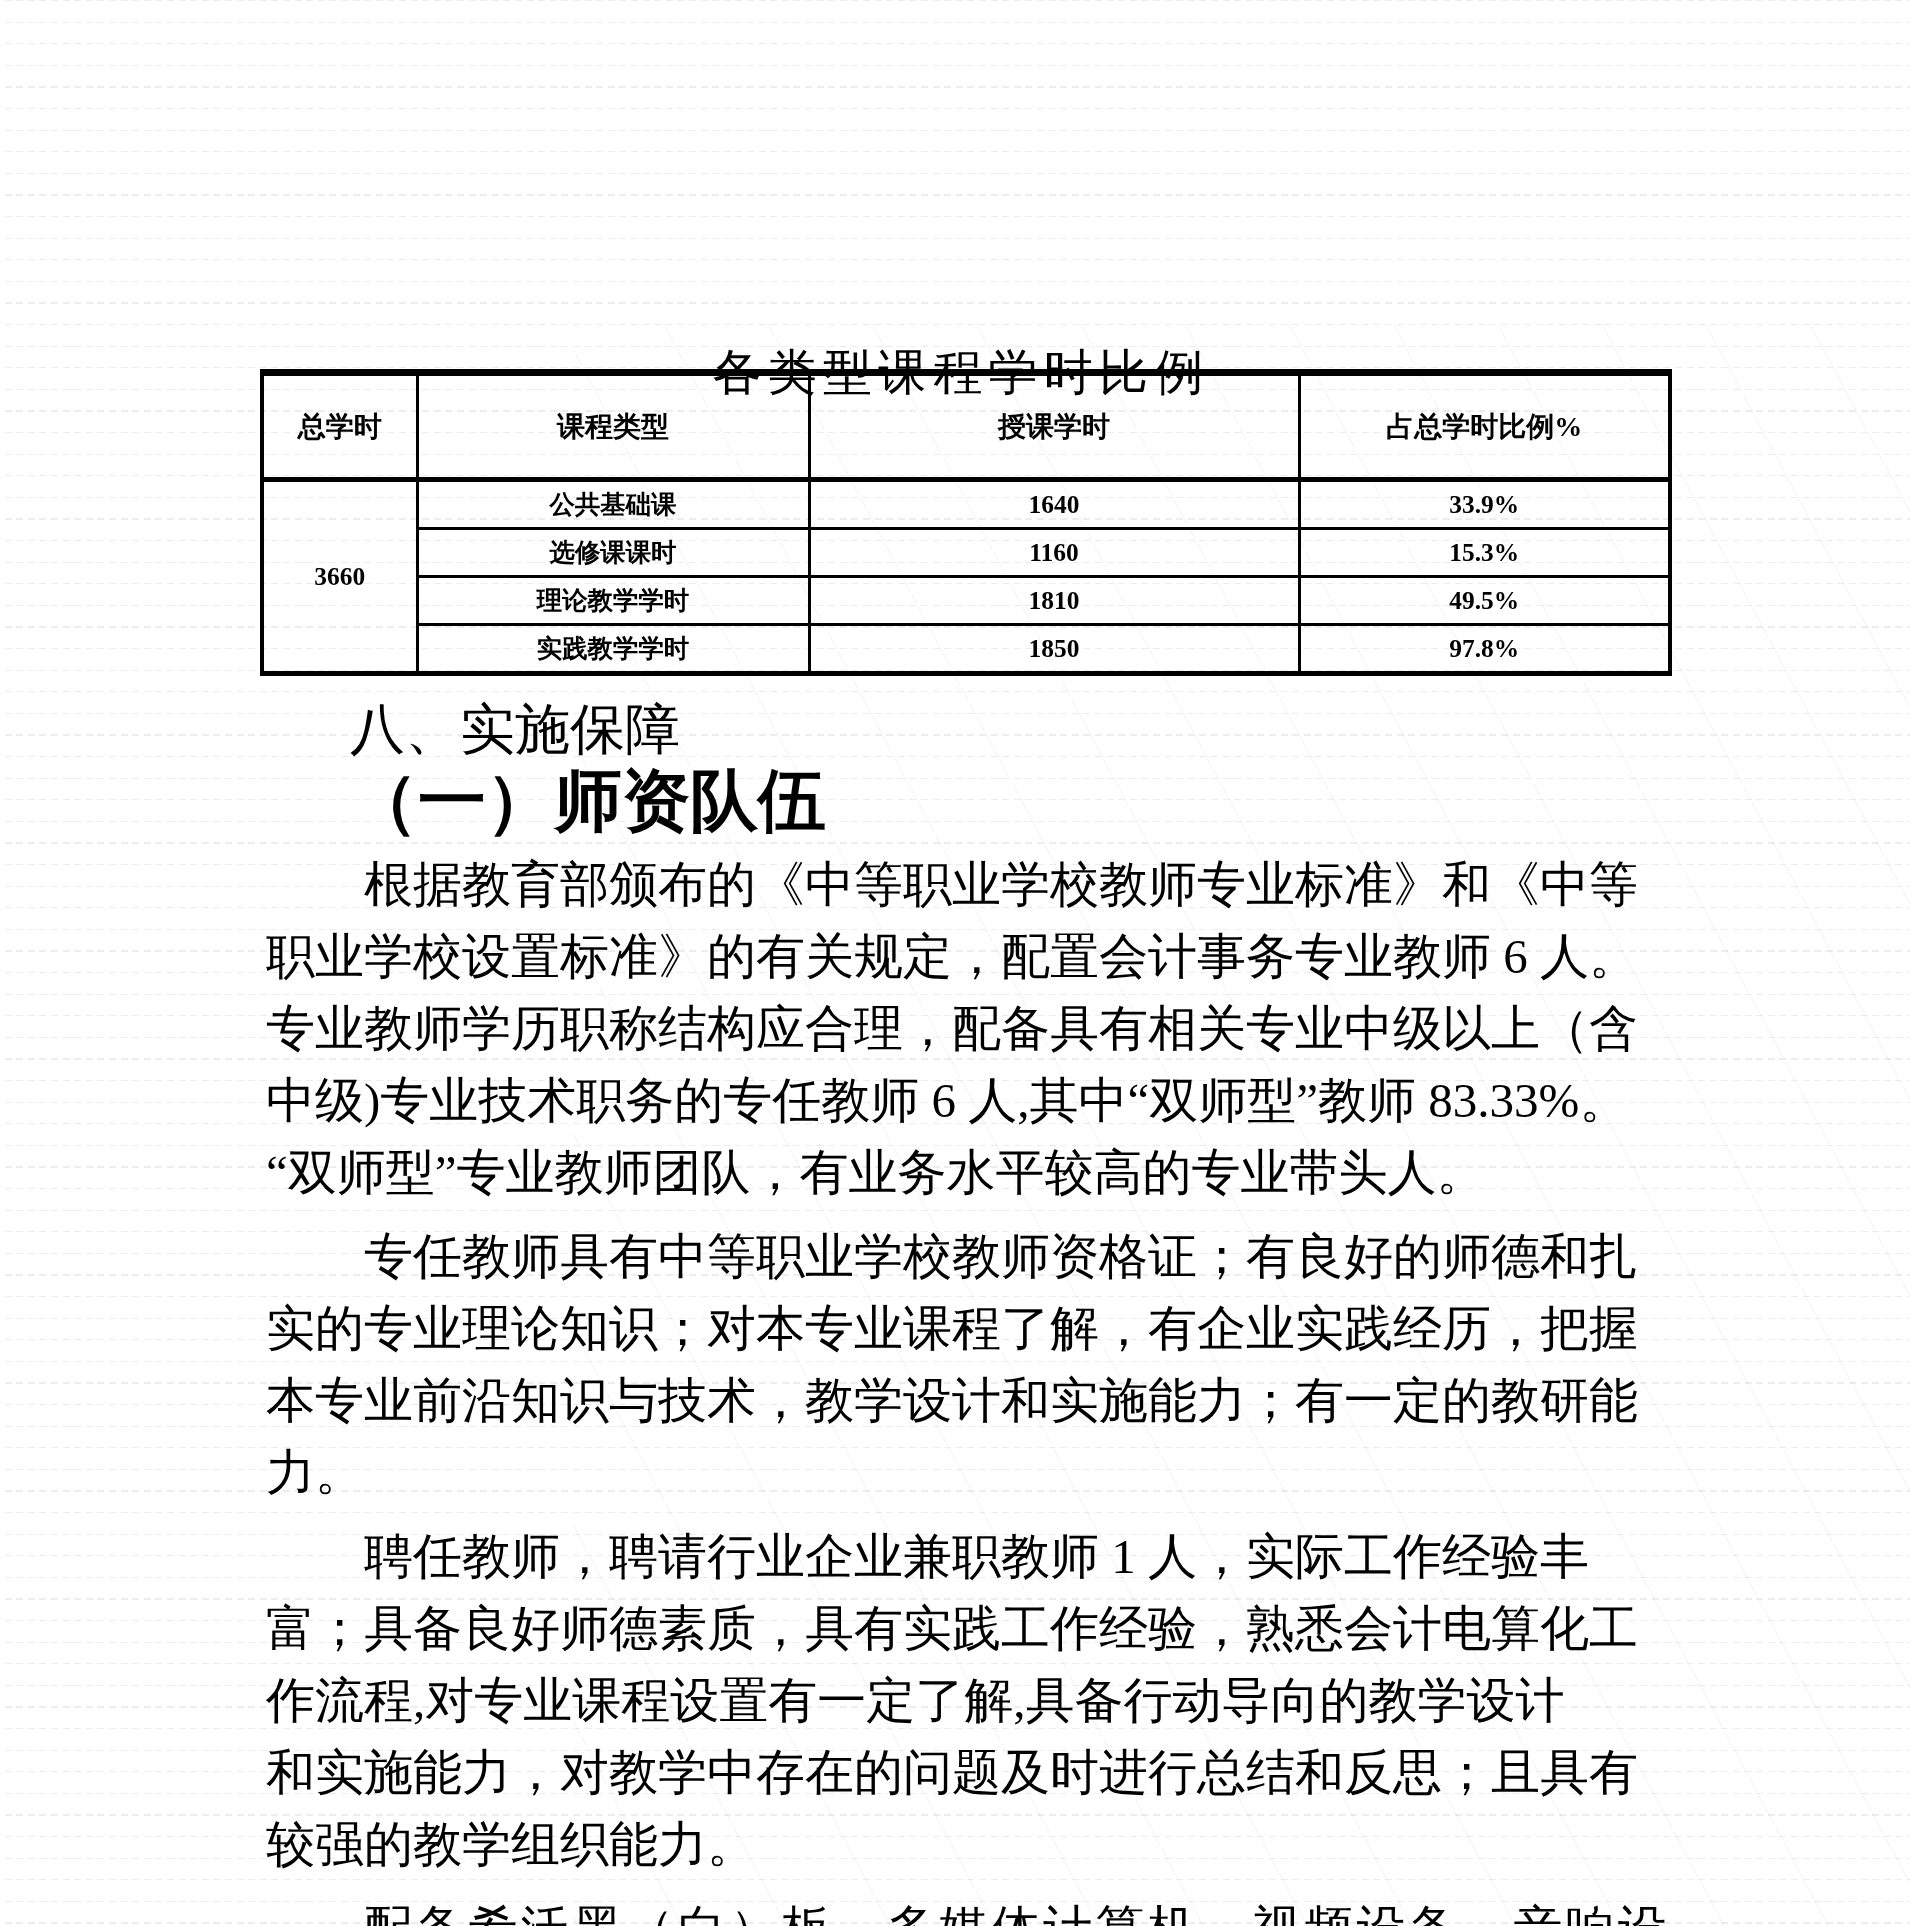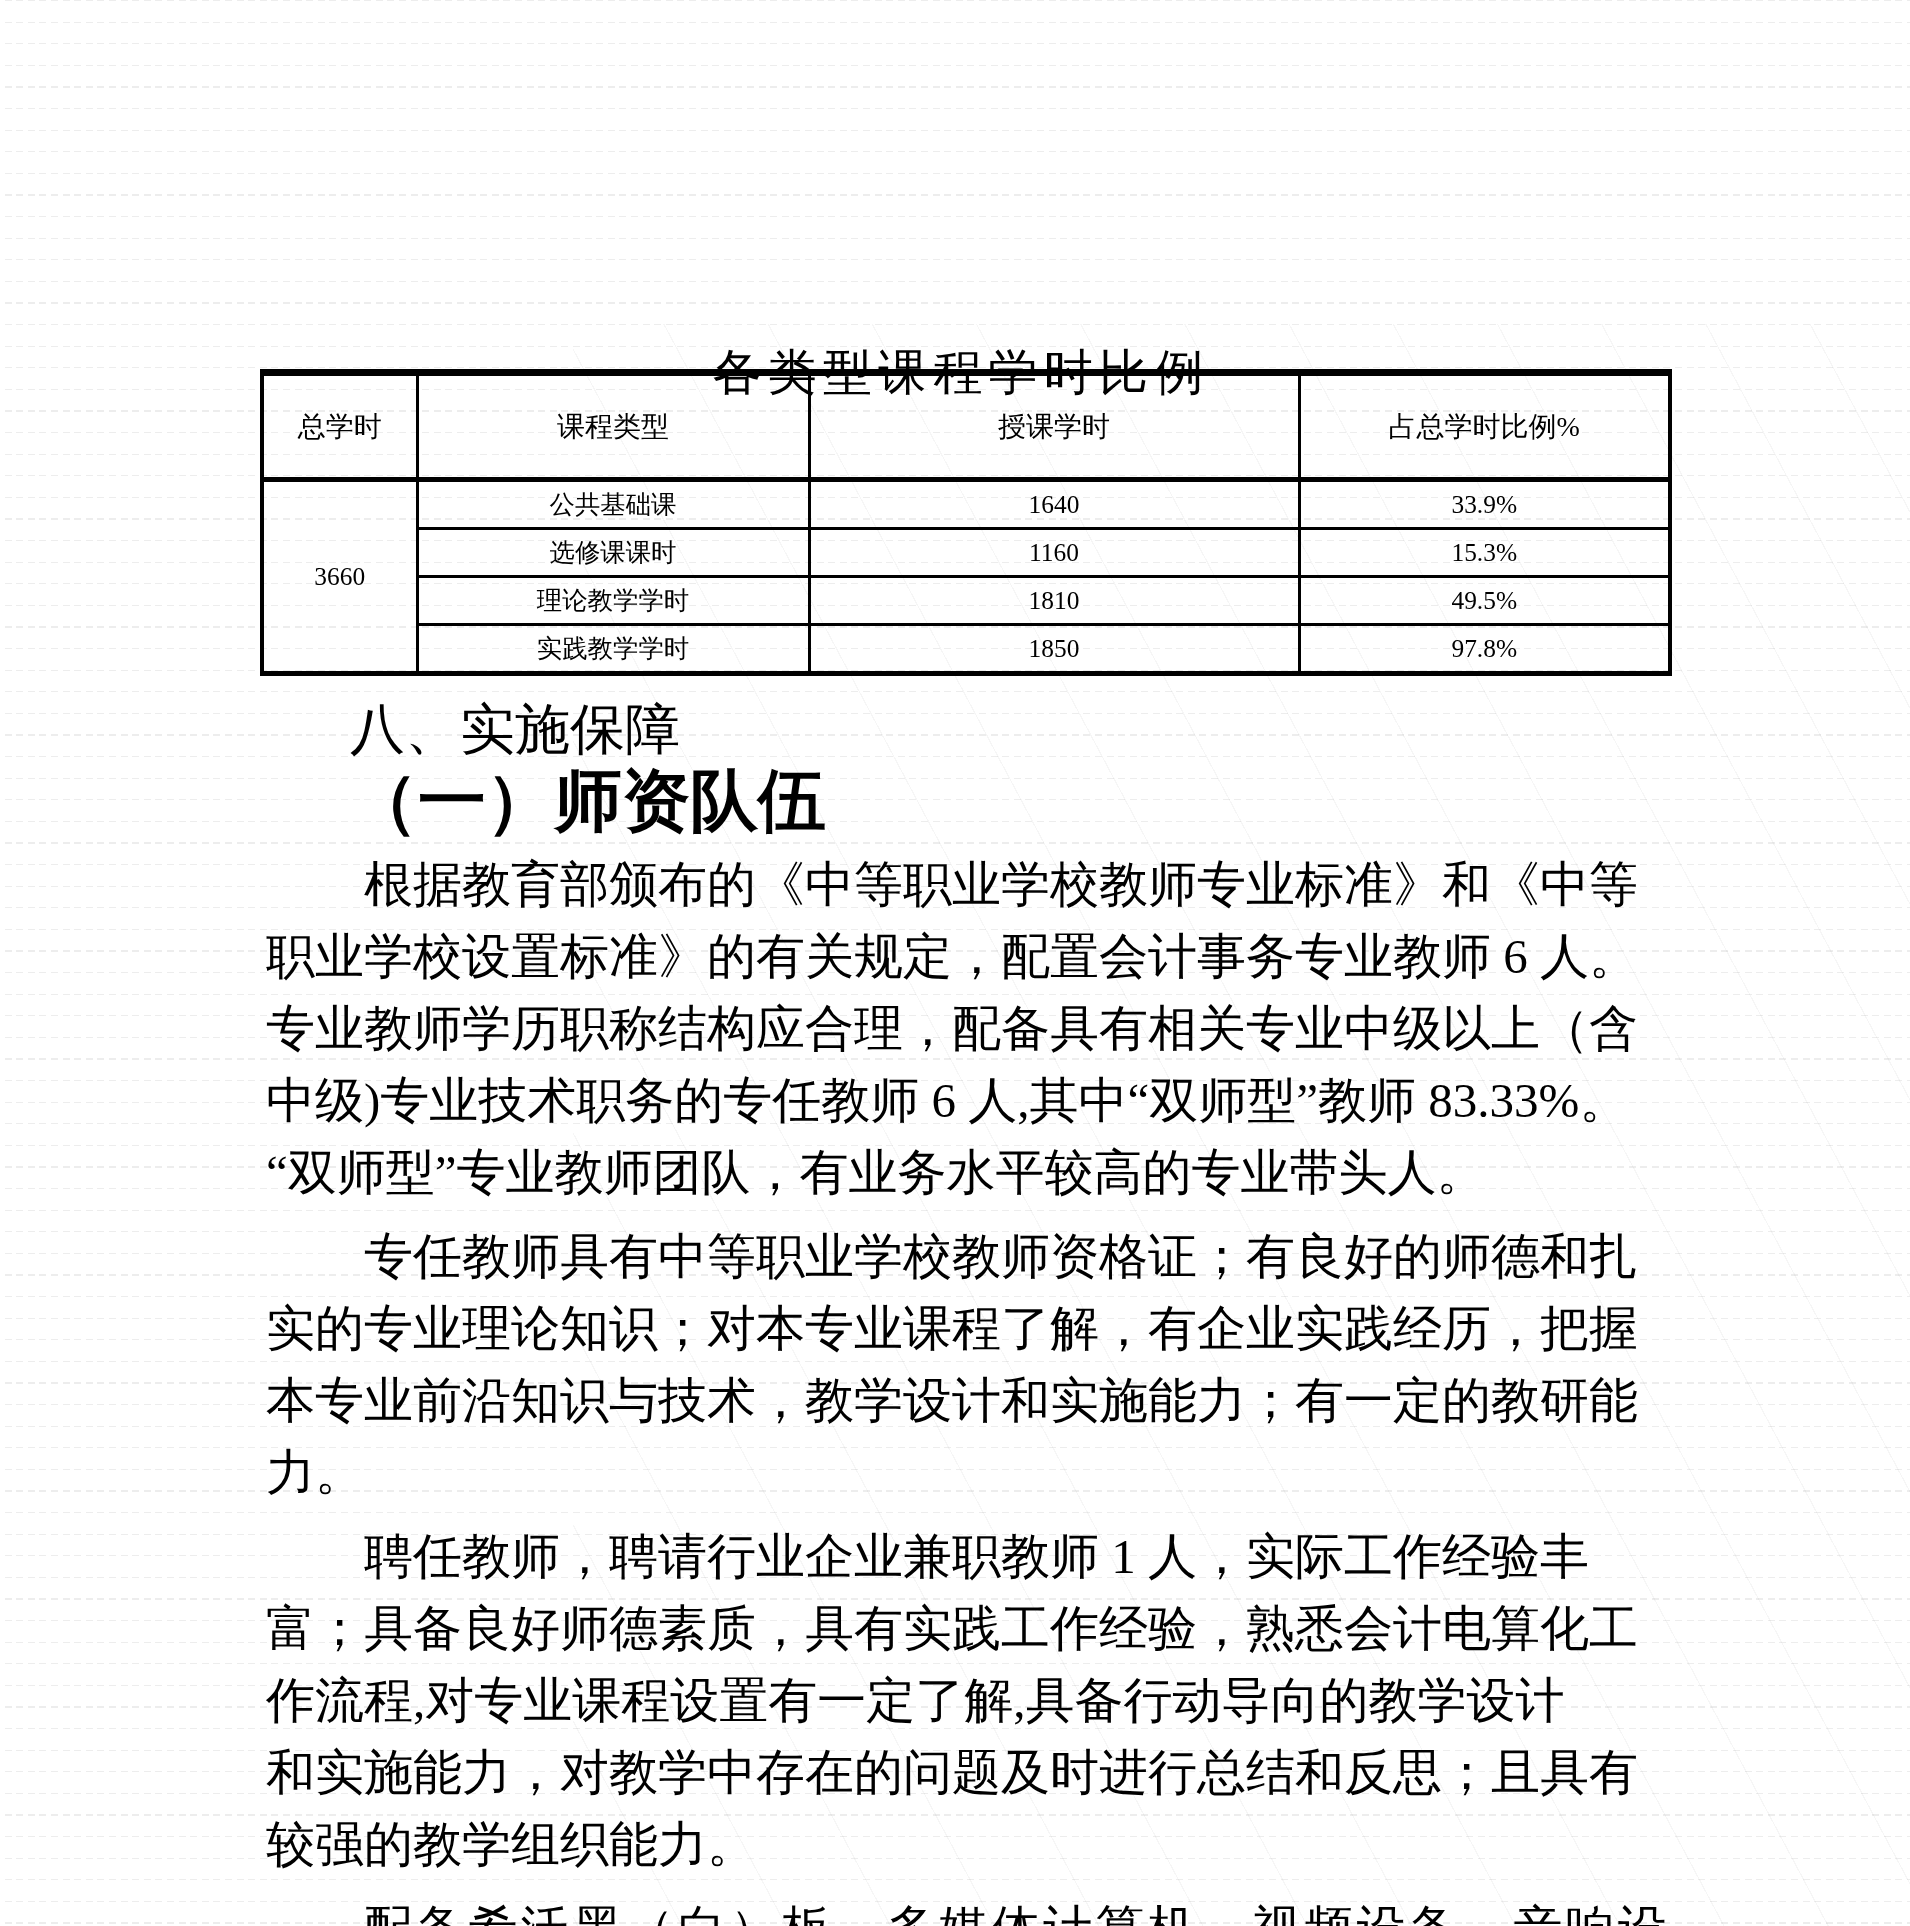--- a/index.html
+++ b/index.html
@@ -45,21 +45,21 @@
     font-size: 25.4px;
   }
   table.hours-table col.c1 { width: 155px; }
   table.hours-table col.c2 { width: 392px; }
   table.hours-table col.c3 { width: 490px; }
   table.hours-table col.c4 { width: 371px; }
   table.hours-table th, table.hours-table td {
     border: 3.1px solid #000;
     padding: 0;
     vertical-align: middle;
-    font-weight: 400;
+    font-weight: 700;
   }
   table.hours-table { border: 4.6px solid #000; border-top-width: 7.7px; border-bottom-width: 5.4px; }
   table.hours-table thead th { height: 101px; font-size: 28px; border-bottom-width: 5.4px; }
   table.hours-table tbody td { height: 45px; text-align: center; }
 
   .textflow {
     position: absolute;
     left: 254px; top: 693px;
     width: 1425px;
     font-size: 49px;

